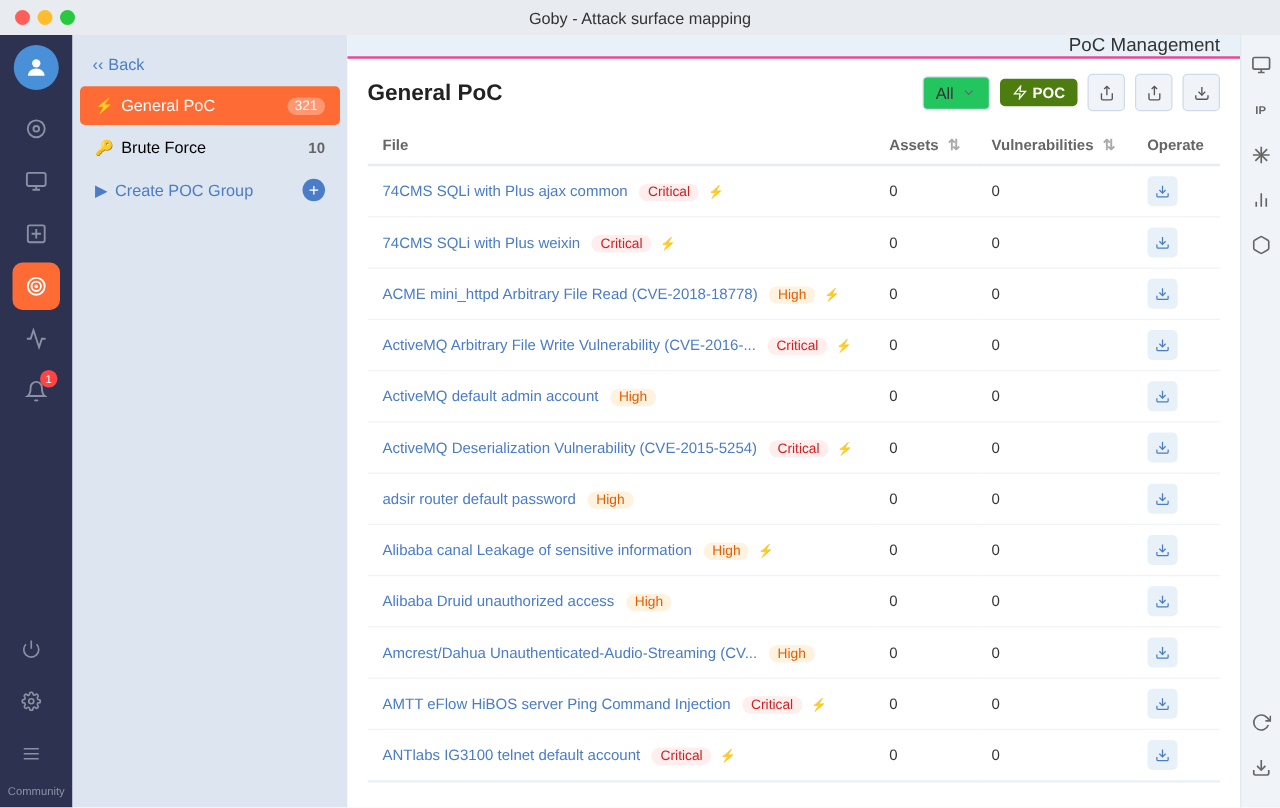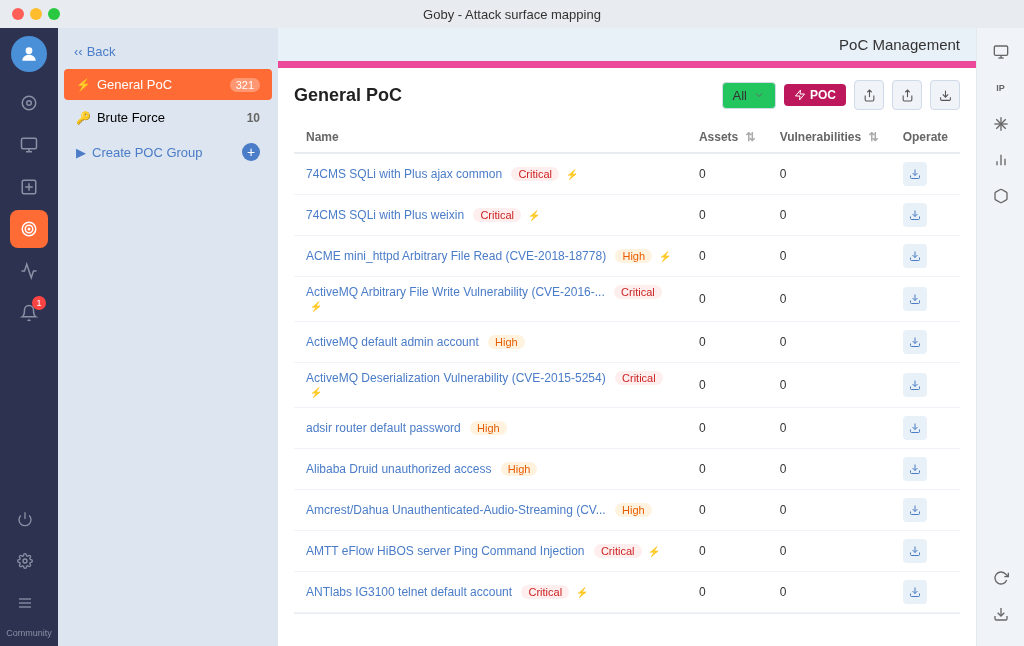--- a/index.html
+++ b/index.html
@@ -120,21 +120,21 @@
       display: flex;
       flex-direction: column;
     }
 
     
     .top-bar {
       height: 52px;
       background: #e8f0f8;
       display: flex; align-items: center; justify-content: space-between;
       padding: 0 16px;
-      border-bottom: 7px solid #ec4899;
+      border-bottom: 2px solid #ec4899;
     }
     .top-bar-title { font-size: 15px; font-weight: 500; color: #333; }
     .search-box {
       display: flex; align-items: center;
       background: white;
       border: 1px solid #d0dae8;
       border-radius: 16px;
       padding: 4px 10px;
       gap: 6px;
     }
@@ -167,21 +167,21 @@
       border: 1px solid #d0dae8;
       border-radius: 4px;
       padding: 5px 10px;
       background: #22c55e;
       cursor: pointer;
       gap: 6px;
       font-size: 13px;
       color: #333;
     }
     .poc-badge {
-      background: #be185d;
+      background: #4d7c0f;
       color: white;
       padding: 4px 10px;
       border-radius: 4px;
       font-size: 12px;
       font-weight: 600;
       display: flex; align-items: center; gap: 4px;
     }
     .action-btn {
       width: 30px; height: 30px;
       border-radius: 4px;
@@ -233,21 +233,21 @@
       display: flex; align-items: center; justify-content: center;
       padding: 10px 16px;
       gap: 4px;
       border-top: 1px solid #e8ecf0;
       font-size: 12px;
       color: #555;
     }
 
     
     .far-right-sidebar {
-      width: 48px;
+      width: 32px;
       background: #f0f4f8;
       border-left: 1px solid #e0e8f0;
       display: flex; flex-direction: column;
       align-items: center;
       padding: 8px 0;
       gap: 4px;
     }
     .far-right-item {
       width: 32px; height: 32px;
       border-radius: 6px;
@@ -412,21 +412,21 @@
               </svg>
           </div>
         </div>
       </div>
 
       <div class="table-container">
         <table>
           <thead>
             <tr>
               <th>
-                <span>Name</span>
+                <span>File</span>
               </th>
               <th>
                 <span>Assets</span>
                 <span class="sort-icon">⇅</span>
               </th>
               <th>
                 <span>Vulnerabilities</span>
                 <span class="sort-icon">⇅</span>
               </th>
               <th>
@@ -556,20 +556,38 @@
         <svg width="12" height="12" viewBox="0 0 24 24" fill="none" stroke="#4a7cc7" stroke-width="2">
                       <path d="M21 15v4a2 2 0 0 1-2 2H5a2 2 0 0 1-2-2v-4"></path>
                       <polyline points="7 10 12 15 17 10"></polyline>
                       <line x1="12" y1="15" x2="12" y2="3"></line>
                     </svg>
       </div>
     </td>
   </tr>
               <tr>
     <td>
+      <span class="name-cell">Alibaba canal Leakage of sensitive information</span>
+      <span class="severity-badge severity-high">High</span>
+      <span class="flash-icon">⚡</span>
+    </td>
+    <td>0</td>
+    <td>0</td>
+    <td>
+      <div class="operate-btn">
+        <svg width="12" height="12" viewBox="0 0 24 24" fill="none" stroke="#4a7cc7" stroke-width="2">
+                      <path d="M21 15v4a2 2 0 0 1-2 2H5a2 2 0 0 1-2-2v-4"></path>
+                      <polyline points="7 10 12 15 17 10"></polyline>
+                      <line x1="12" y1="15" x2="12" y2="3"></line>
+                    </svg>
+      </div>
+    </td>
+  </tr>
+              <tr>
+    <td>
       <span class="name-cell">Alibaba Druid unauthorized access</span>
       <span class="severity-badge severity-high">High</span>
       
     </td>
     <td>0</td>
     <td>0</td>
     <td>
       <div class="operate-btn">
         <svg width="12" height="12" viewBox="0 0 24 24" fill="none" stroke="#4a7cc7" stroke-width="2">
                       <path d="M21 15v4a2 2 0 0 1-2 2H5a2 2 0 0 1-2-2v-4"></path>

